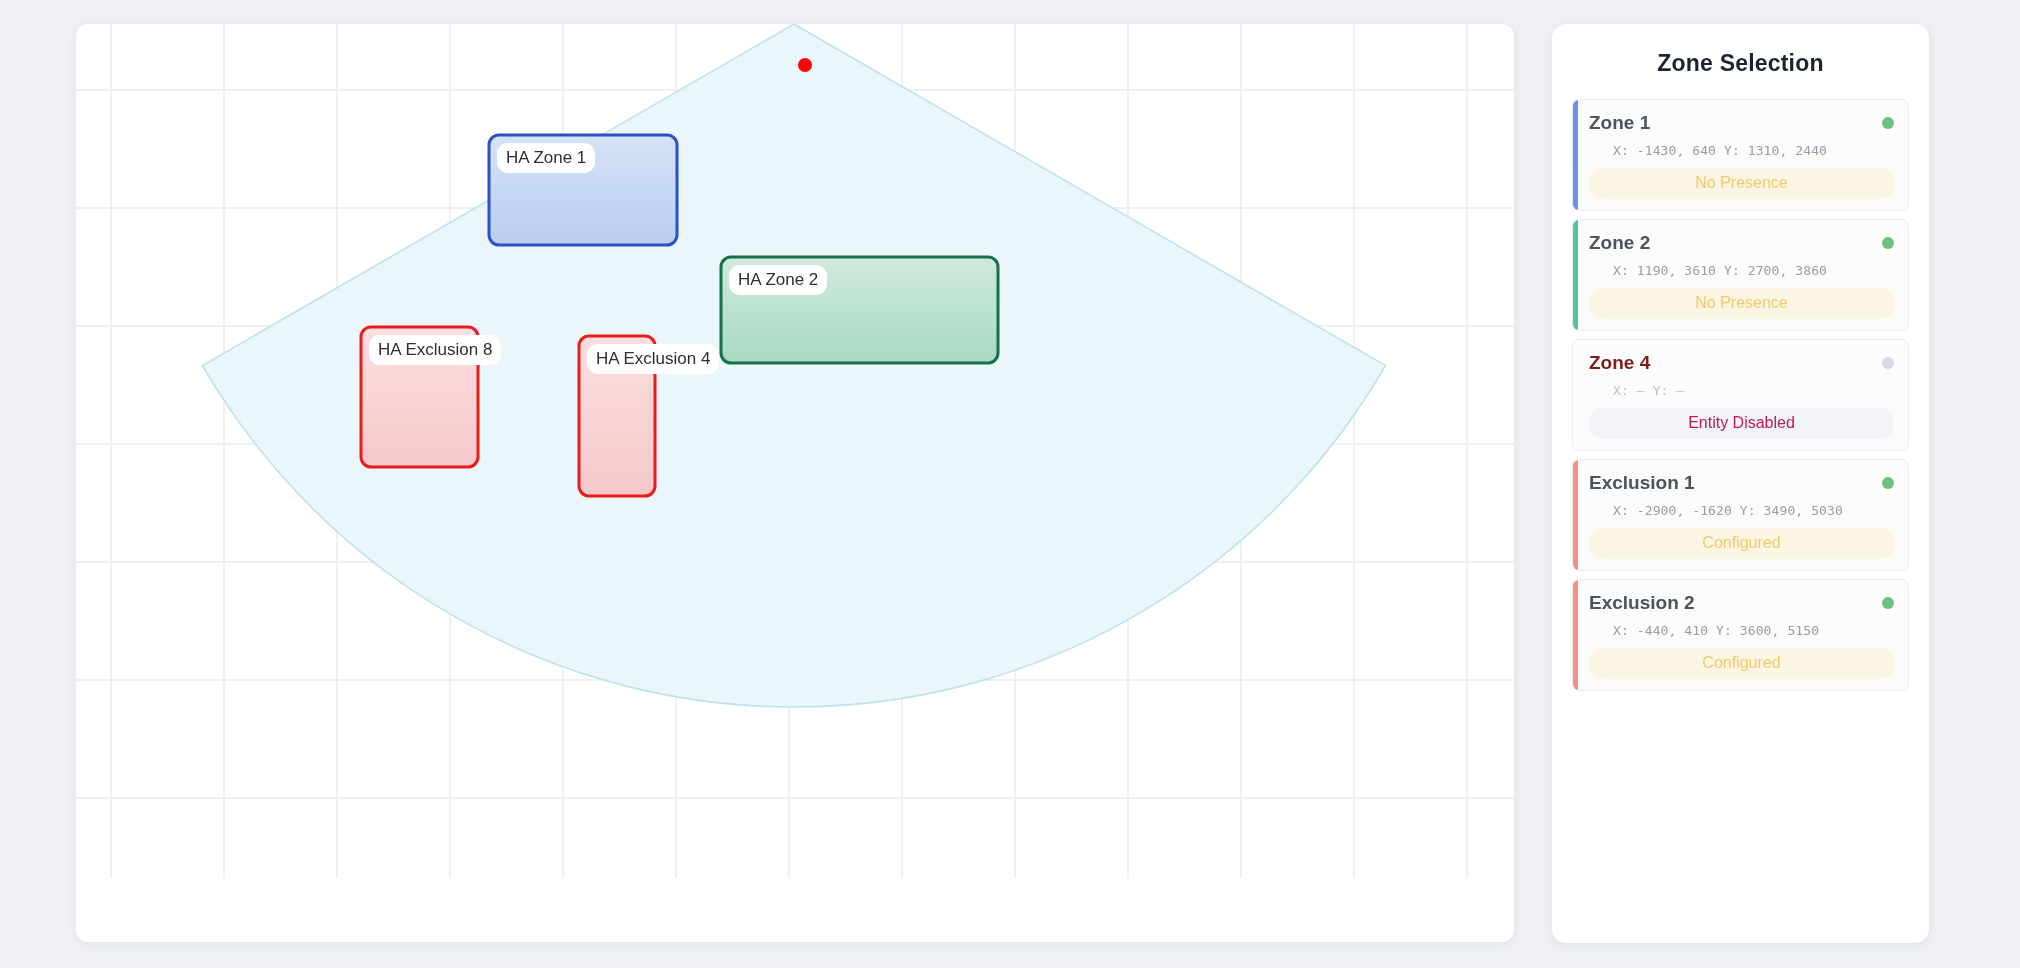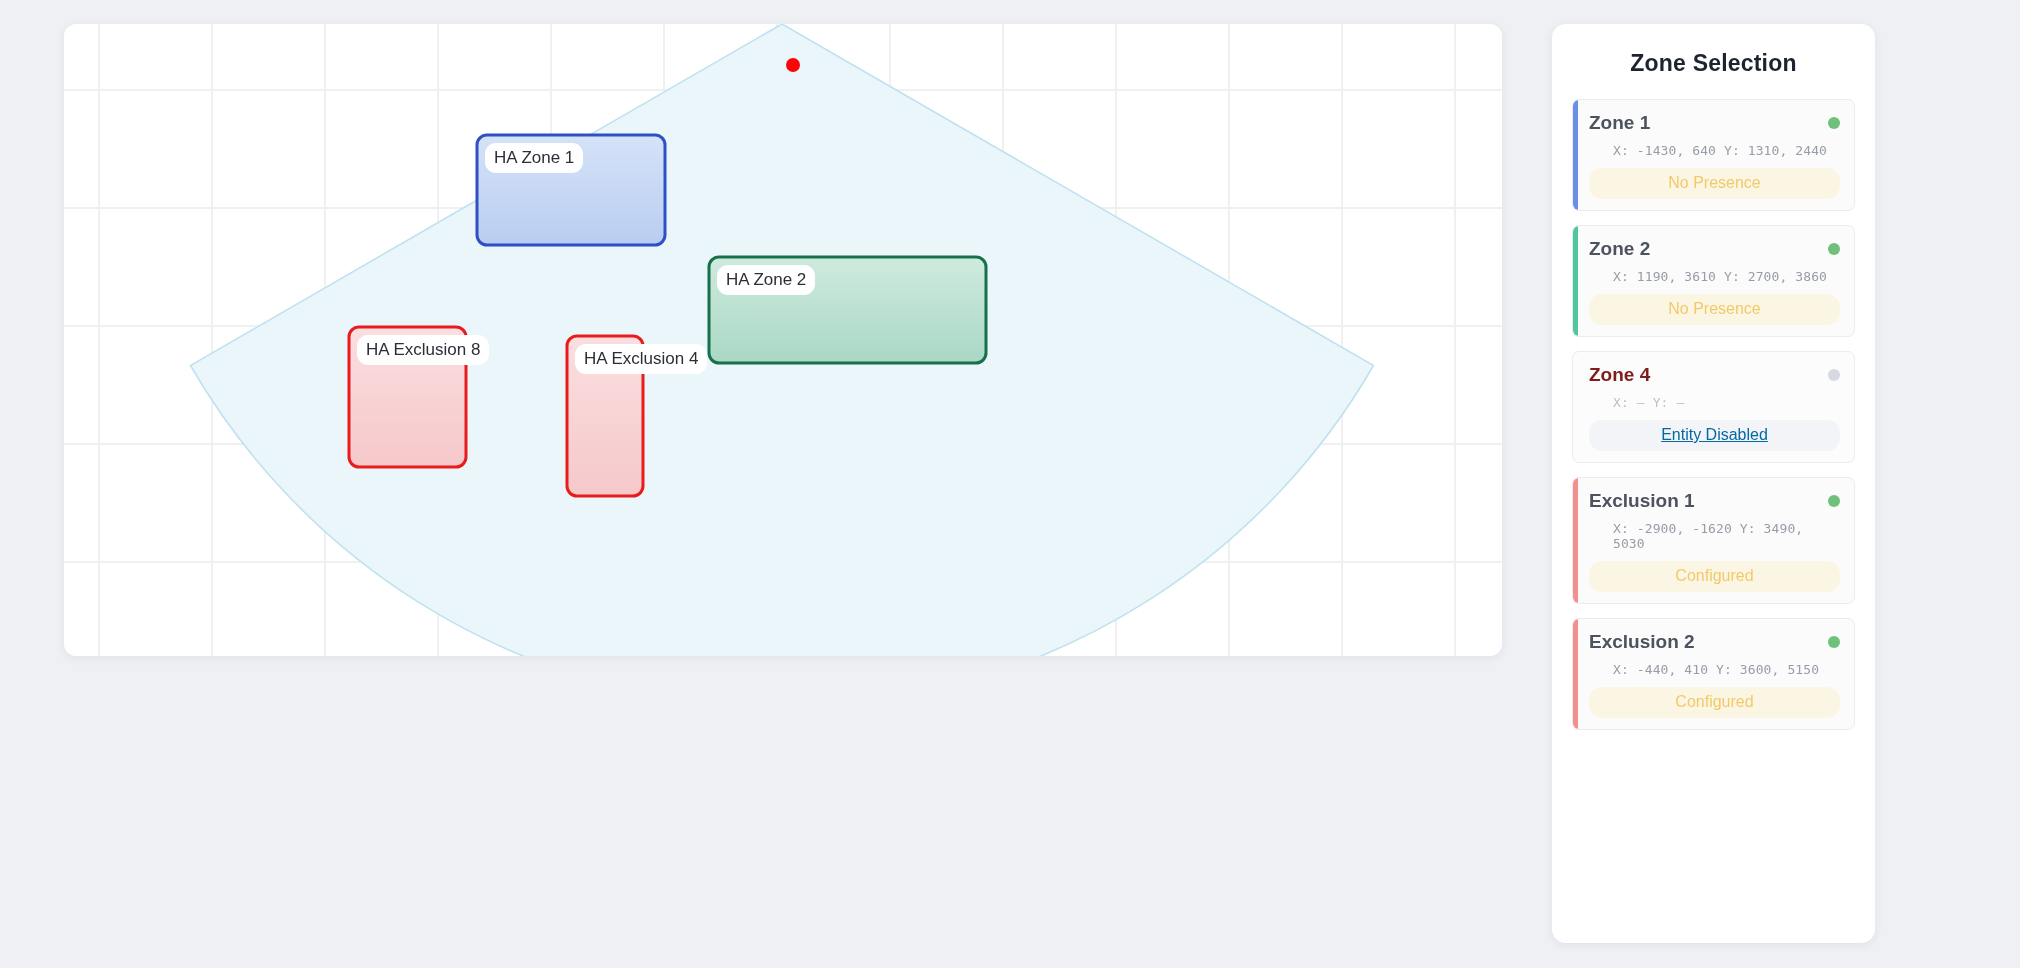--- a/index.html
+++ b/index.html
@@ -7,22 +7,22 @@
     width: 2020px; height: 968px;
     background: #eef0f4;
     font-family: "Liberation Sans", sans-serif;
     overflow: hidden;
   }
   .page { position: relative; width: 2020px; height: 968px; }
 
   
   .radar-panel {
     position: absolute;
-    left: 64px; top: 24px;
-    width: 1438px; height: 632px;
+    left: 76px; top: 24px;
+    width: 1438px; height: 918px;
     background: #ffffff;
     border-radius: 12px;
     box-shadow: 0 2px 10px rgba(30,40,60,.07);
     overflow: hidden;
   }
   .radar-svg { position: absolute; inset: 0; display: block; }
 
   .zone-label {
     position: absolute;
     background: #ffffff;
@@ -32,35 +32,35 @@
     padding: 6px 9px 7px 9px;
     border-radius: 11px;
     white-space: nowrap;
     pointer-events: none;
   }
 
   
   .sidebar {
     position: absolute;
     left: 1552px; top: 24px;
-    width: 323px; height: 919px;
+    width: 377px; height: 919px;
     background: #ffffff;
     border-radius: 14px;
     box-shadow: 0 2px 10px rgba(30,40,60,.07);
     padding: 26px 20px 20px 20px;
   }
   .sidebar-title {
     text-align: center;
     font-size: 23px;
     font-weight: bold;
     color: #1d2330;
     margin-bottom: 22px;
     letter-spacing: .2px;
   }
-  .zone-list { display: flex; flex-direction: column; gap: 14px; }
+  .zone-list { display: flex; flex-direction: column; gap: 8px; }
 
   .zone-card {
     position: relative;
     background: #fbfbfc;
     border: 1px solid #ececf0;
     border-radius: 7px;
     padding: 12px 14px 11px 16px;
     overflow: hidden;
   }
   .zone-card .stripe {
@@ -186,21 +186,21 @@
           </div>
           <div class="zc-coords">X: 1190, 3610 Y: 2700, 3860</div>
           <div class="zc-status" style="background: rgb(251, 246, 228); color: rgb(243, 201, 105);">No Presence</div>
         </div>
         <div class="zone-card disabled">
           <div class="zc-head">
             <div class="zc-name">Zone 4</div>
             <div class="zc-dot" style="background: rgb(214, 217, 223);"></div>
           </div>
           <div class="zc-coords">X: – Y: –</div>
-          <div class="zc-status" style="background: rgb(243, 244, 247); color: #0369a1; text-decoration: underline;">Entity Disabled</div>
+          <div class="zc-status" style="background: rgb(243, 244, 247); color: #be185d;">Entity Disabled</div>
         </div>
         <div class="zone-card">
           <div class="stripe" style="background: rgb(245, 142, 142);"></div>
           <div class="zc-head">
             <div class="zc-name">Exclusion 1</div>
             <div class="zc-dot" style="background: rgb(110, 192, 122);"></div>
           </div>
           <div class="zc-coords">X: -2900, -1620 Y: 3490, 5030</div>
           <div class="zc-status" style="background: rgb(251, 246, 228); color: rgb(243, 201, 105);">Configured</div>
         </div>

